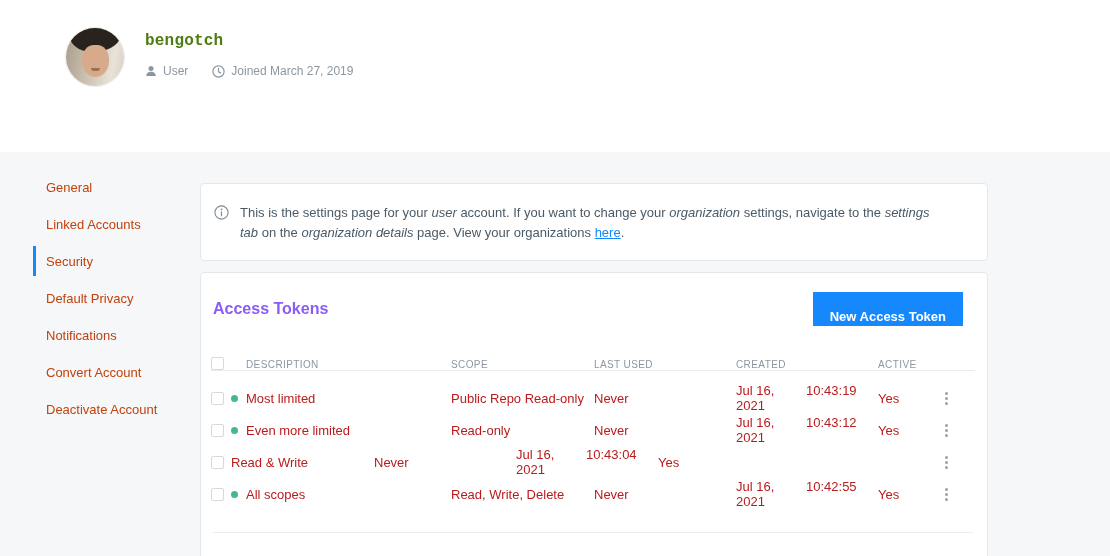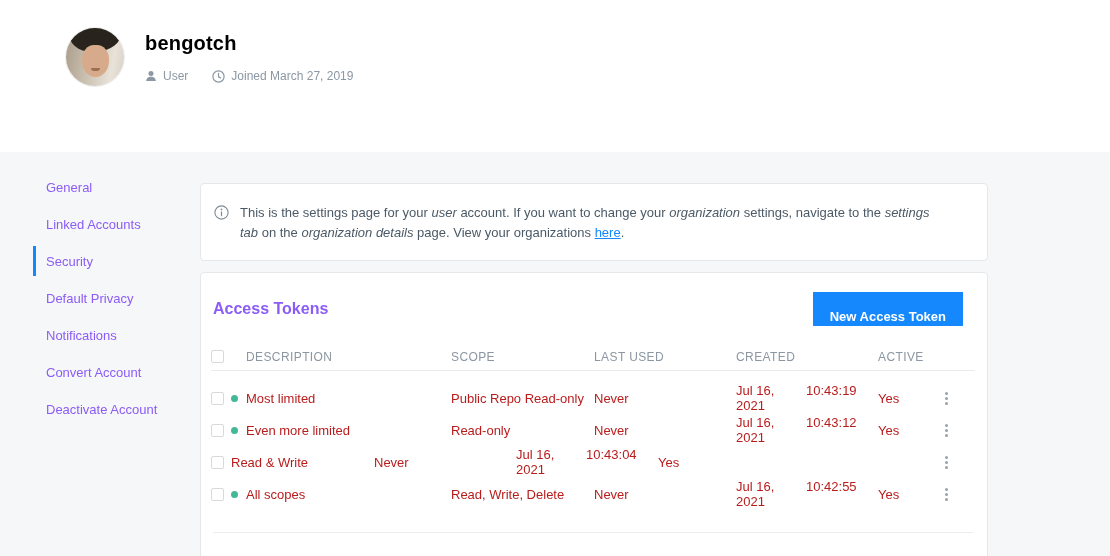--- a/index.html
+++ b/index.html
@@ -22,33 +22,33 @@
   .avatar { position: absolute; left: 66px; top: 28px; width: 58px; height: 58px; border-radius: 50%;
             overflow: hidden; background: linear-gradient(100deg, #a89a88 0%, #c9bfb0 40%, #e8e2d8 78%, #d6cfc4 100%);
             box-shadow: 0 0 0 1px #ededed; }
   .avatar .beanie { position: absolute; top: -9px; left: 4px; width: 51px; height: 33px;
             background: #29231e; border-radius: 50%; transform: rotate(-5deg); }
   .avatar .face { position: absolute; top: 17px; left: 16px; width: 27px; height: 32px;
             background: #d7aa8b; border-radius: 46% 46% 52% 52%; }
   .avatar .smile { position: absolute; top: 40px; left: 25px; width: 9px; height: 3px;
             background: #9c6f55; border-radius: 0 0 6px 6px; }
   .profile-info { position: absolute; left: 145px; top: 32px; }
-  .username { font-size: 20px; font-weight: bold; color: #000000; letter-spacing: 0.2px; }
+  .username { font-size: 16px; font-weight: bold; color: #4d7c0f; letter-spacing: 0.2px; font-family: Liberation Mono, monospace; }
   .meta-row { margin-top: 14px; display: flex; align-items: center; gap: 24px;
               font-size: 12px; color: #8b97a2; }
   .meta-item { display: flex; align-items: center; gap: 6px; }
   .meta-item svg { display: block; }
 
   
   .content { position: absolute; top: 152px; left: 0; width: 1110px; height: 404px; background: var(--page-bg); }
 
   
   .sidebar { position: absolute; left: 0; top: 17px; width: 200px; }
   .side-item { position: relative; height: 37px; display: flex; align-items: center;
-               padding-left: 46px; font-size: 13px; color: #8b5cf6; cursor: pointer; }
+               padding-left: 46px; font-size: 13px; color: #c2410c; cursor: pointer; }
   .side-item.active::before { content: ""; position: absolute; left: 33px; top: 3px; bottom: 4px;
                width: 3px; background: var(--accent); }
 
   
   .main { position: absolute; left: 200px; top: 31px; width: 788px; }
   .card { background: #fff; border: 1px solid #e5e7e9; border-radius: 4px; }
 
   
   .banner-card { height: 78px; display: flex; align-items: flex-start; gap: 11px; padding: 19px 30px 0 13px; }
   .info-icon { flex: 0 0 auto; margin-top: 2px; }
@@ -59,22 +59,22 @@
   
   .tokens-card { margin-top: 11px; height: 400px; }
   .tokens-head { display: flex; align-items: center; justify-content: space-between; padding: 19px 24px 0 12px; }
   .tokens-title { margin: 0; font-size: 16px; font-weight: bold; color: #8b5cf6; }
   .btn-primary { background: var(--accent); color: #fff; border: none; border-radius: 0;
                  font-weight: bold; font-size: 13px; height: 32px; padding: 17px 17px;
                  font-family: inherit; cursor: pointer; }
 
   
   .table { margin: 17px 12px 0 10px; }
-  .thead { display: flex; align-items: center; height: 28px; border-bottom: 1px solid #e9ebed;
-           font-size: 12px; color: #8b97a2; letter-spacing: 0.4px; }
+  .thead { display: flex; align-items: flex-end; height: 28px; border-bottom: 1px solid #e9ebed;
+           font-size: 10px; color: #8b97a2; letter-spacing: 0.4px; }
   .tbody { padding-top: 11px; }
   .trow { display: flex; align-items: center; height: 32px; font-size: 13px; color: #b91c1c; }
   .col-cb { width: 20px; display: flex; align-items: center; }
   .checkbox { width: 13px; height: 13px; border: 1px solid #d6dadd; border-radius: 2px;
               background: #fff; cursor: pointer; }
   .col-desc { width: 220px; display: flex; align-items: center; gap: 8px; }
   .thead .col-desc { padding-left: 15px; }
   .dot { width: 7px; height: 7px; border-radius: 50%; background: var(--green); flex: 0 0 auto; }
   .col-scope { width: 143px; }
   .col-last { width: 142px; }

